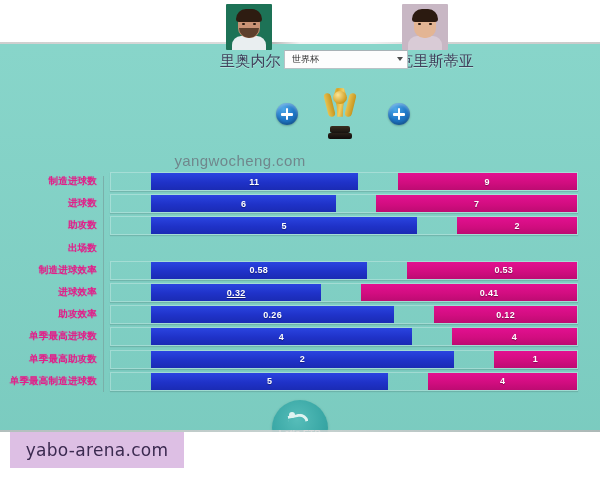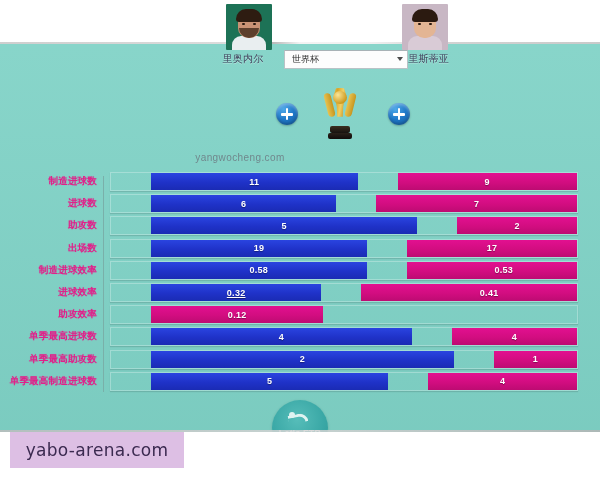--- a/index.html
+++ b/index.html
@@ -78,21 +78,21 @@
   .face .eye{ position:absolute; top:11px; width:3px; height:2px; background:#2b1a10; border-radius:2px; }
   .face .eye.l{ left:4px; } .face .eye.r{ right:4px; }
   .body-sh{
     position:absolute; left:50%; transform:translateX(-50%);
     bottom:0; width:34px; height:14px; border-radius:9px 9px 0 0;
   }
   .messi .body-sh{ background:#e9eef0; }
   .ronaldo .body-sh{ background:#d9cbd6; }
 
   .player-name{
-    margin-top:2px; text-align:center; font-size:10px; color:#3f3f5a;
+    margin-top:2px; text-align:right; font-size:15px; color:#3f3f5a;
     white-space:nowrap; letter-spacing:.2px;
     transform:translateX(-6px);
     text-shadow:0 1px 0 rgba(255,255,255,.35);
   }
   .player-card.right .player-name{ transform:translateX(-4px); }
 
   
   .select-wrap{ position:absolute; left:284px; top:50px; width:124px; height:19px; }
   .comp-select{
     width:100%; height:19px; background:#fdfdfd;
@@ -148,21 +148,21 @@
     border-radius:2px;
   }
   .base2{
     position:absolute; left:6px; top:45px; width:24px; height:6px;
     background:linear-gradient(180deg,#2a221a,#100d0b);
     border-radius:2px;
   }
 
   .watermark-site{
     position:absolute; left:0; top:152px; width:480px; text-align:center;
-    font-size:10px; color:#6e7f86; letter-spacing:.4px; opacity:.9;
+    font-size:15px; color:#6e7f86; letter-spacing:.4px; opacity:.9;
   }
 
   
   .chart{ position:absolute; left:0; top:172px; width:600px; height:225px; }
   .divider{
     position:absolute; left:103px; top:4px; width:1px; height:216px;
     background:rgba(120,170,165,.85);
   }
   .row{
     position:absolute; left:0; width:600px; height:19px;
@@ -315,42 +315,39 @@
         </div>
         <div class="row" style="top: 44.4px;">
           <div class="row-label">助攻数</div>
           <div class="bar">
             <div class="seg left-seg" style="width: 69%;">5</div>
             <div class="seg right-seg" style="width: 31%;">2</div>
           </div>
         </div>
         <div class="row" style="top: 66.6px;">
           <div class="row-label">出场数</div>
-          <div class="bar">
-            <div class="seg left-seg" style="width: 56%;">19</div>
-            <div class="seg right-seg" style="width: 44%;">17</div>
-          </div>
         </div>
         <div class="row" style="top: 88.8px;">
           <div class="row-label">制造进球效率</div>
           <div class="bar">
             <div class="seg left-seg" style="width: 56.5%;">0.58</div>
             <div class="seg right-seg" style="width: 43.5%; padding-left: 24px;">0.53</div>
           </div>
         </div>
         <div class="row" style="top: 111px;">
           <div class="row-label">进球效率</div>
           <div class="bar">
             <div class="seg left-seg" style="width: 45%; text-decoration: underline;">0.32</div>
             <div class="seg right-seg" style="width: 55%; padding-left: 40px;">0.41</div>
           </div>
         </div>
         <div class="row" style="top: 133.2px;">
           <div class="row-label">助攻效率</div>
           <div class="bar">
+            <div class="seg left-seg" style="width: 63%;">0.26</div>
             <div class="seg right-seg" style="width: 37%;">0.12</div>
           </div>
         </div>
         <div class="row" style="top: 155.4px;">
           <div class="row-label">单季最高进球数</div>
           <div class="bar">
             <div class="seg left-seg" style="width: 67.5%;">4</div>
             <div class="seg right-seg" style="width: 32.5%;">4</div>
           </div>
         </div>

